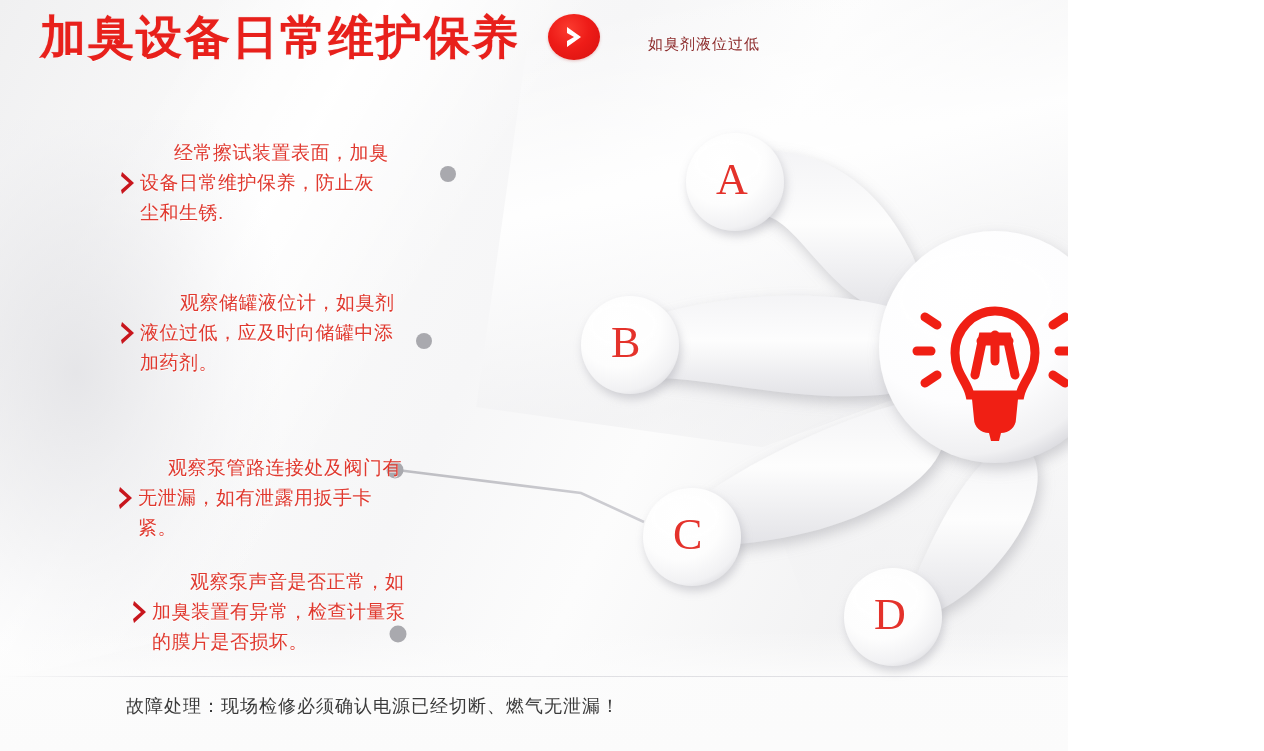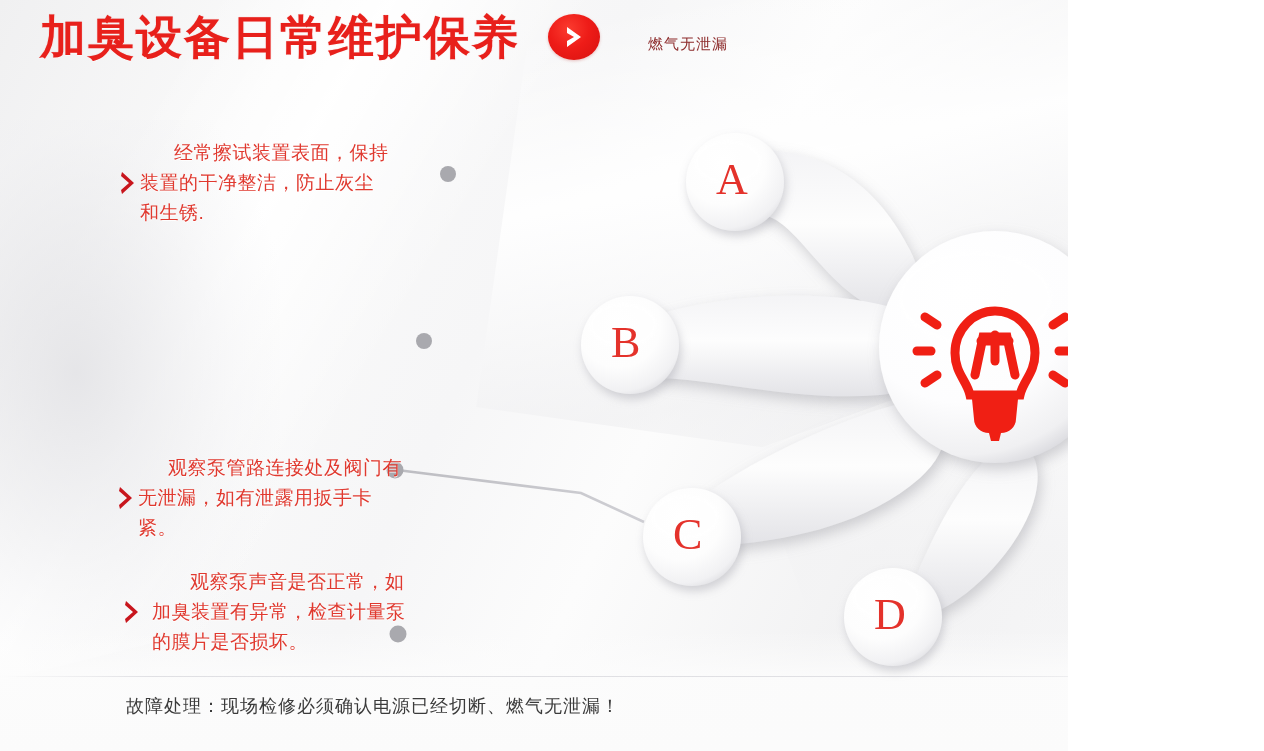--- a/index.html
+++ b/index.html
@@ -128,21 +128,21 @@
     color: #e0392f;
     text-align: left;
     text-indent: 34px;
     letter-spacing: 0.5px;
     text-shadow: 0 1px 0 rgba(255,255,255,0.85);
     width: 250px;
   }
   .note-a { left: 120px; top: 138px; }
   .note-b { left: 120px; top: 288px; }
   .note-c { left: 118px; top: 432px; margin-top: 21px; }
-  .note-d { left: 124px; top: 567px; gap: 8px; }
+  .note-d { left: 132px; top: 567px; }
 
   .note-c .txt { text-indent: 30px; width: 268px; }
   .note-d .txt { text-indent: 38px; width: 262px; }
   .note-b .txt { text-indent: 40px; width: 258px; }
 
   
   .footer {
     position: absolute;
     left: 126px; top: 694px;
     font-family: "DejaVu Serif", "Liberation Serif", serif;
@@ -186,21 +186,21 @@
   <div class="bg-band-bottom"></div>
   <div class="bg-line-1"></div>
 
   <div class="header">
     <div class="title">加臭设备日常维护保养</div>
     <div class="title-arrow">
       <svg width="22" height="24" viewBox="0 0 22 24" aria-hidden="true">
         <path d="M4 2 L18 12 L4 22 L4 16 L11 12 L4 8 Z" fill="#ffffff"></path>
       </svg>
     </div>
-    <div class="title-note">燃气无泄漏</div>
+    <div class="title-note">如臭剂液位过低</div>
   </div>
 
   <svg class="lines" viewBox="0 0 1264 751">
     <defs>
       <linearGradient id="lg" x1="0" y1="0" x2="1" y2="0">
         <stop offset="0%" stop-color="#bdbdc2"></stop>
         <stop offset="100%" stop-color="#cfcfd4"></stop>
       </linearGradient>
     </defs>
 
@@ -302,23 +302,31 @@
     <div class="node-label lbl-c">C</div>
     <div class="node-label lbl-d">D</div>
   </div>
 
   <div class="note note-a">
     <span class="chev">
       <svg width="16" height="26" viewBox="0 0 16 26" aria-hidden="true">
         <path d="M2 2 L14 13 L2 24 L1 20 L9 13 L1 6 Z" fill="#c8161d"></path>
       </svg>
     </span>
-    <span class="txt">经常擦试装置表面，保持装置的干净整洁，防止灰尘和生锈.</span>
-  </div>
-
+    <span class="txt">经常擦试装置表面，加臭设备日常维护保养，防止灰尘和生锈.</span>
+  </div>
+
+  <div class="note note-b">
+    <span class="chev">
+      <svg width="16" height="26" viewBox="0 0 16 26" aria-hidden="true">
+        <path d="M2 2 L14 13 L2 24 L1 20 L9 13 L1 6 Z" fill="#c8161d"></path>
+      </svg>
+    </span>
+    <span class="txt">观察储罐液位计，如臭剂液位过低，应及时向储罐中添加药剂。</span>
+  </div>
 
   <div class="note note-c">
     <span class="chev">
       <svg width="16" height="26" viewBox="0 0 16 26" aria-hidden="true">
         <path d="M2 2 L14 13 L2 24 L1 20 L9 13 L1 6 Z" fill="#c8161d"></path>
       </svg>
     </span>
     <span class="txt">观察泵管路连接处及阀门有无泄漏，如有泄露用扳手卡紧。</span>
   </div>
 

